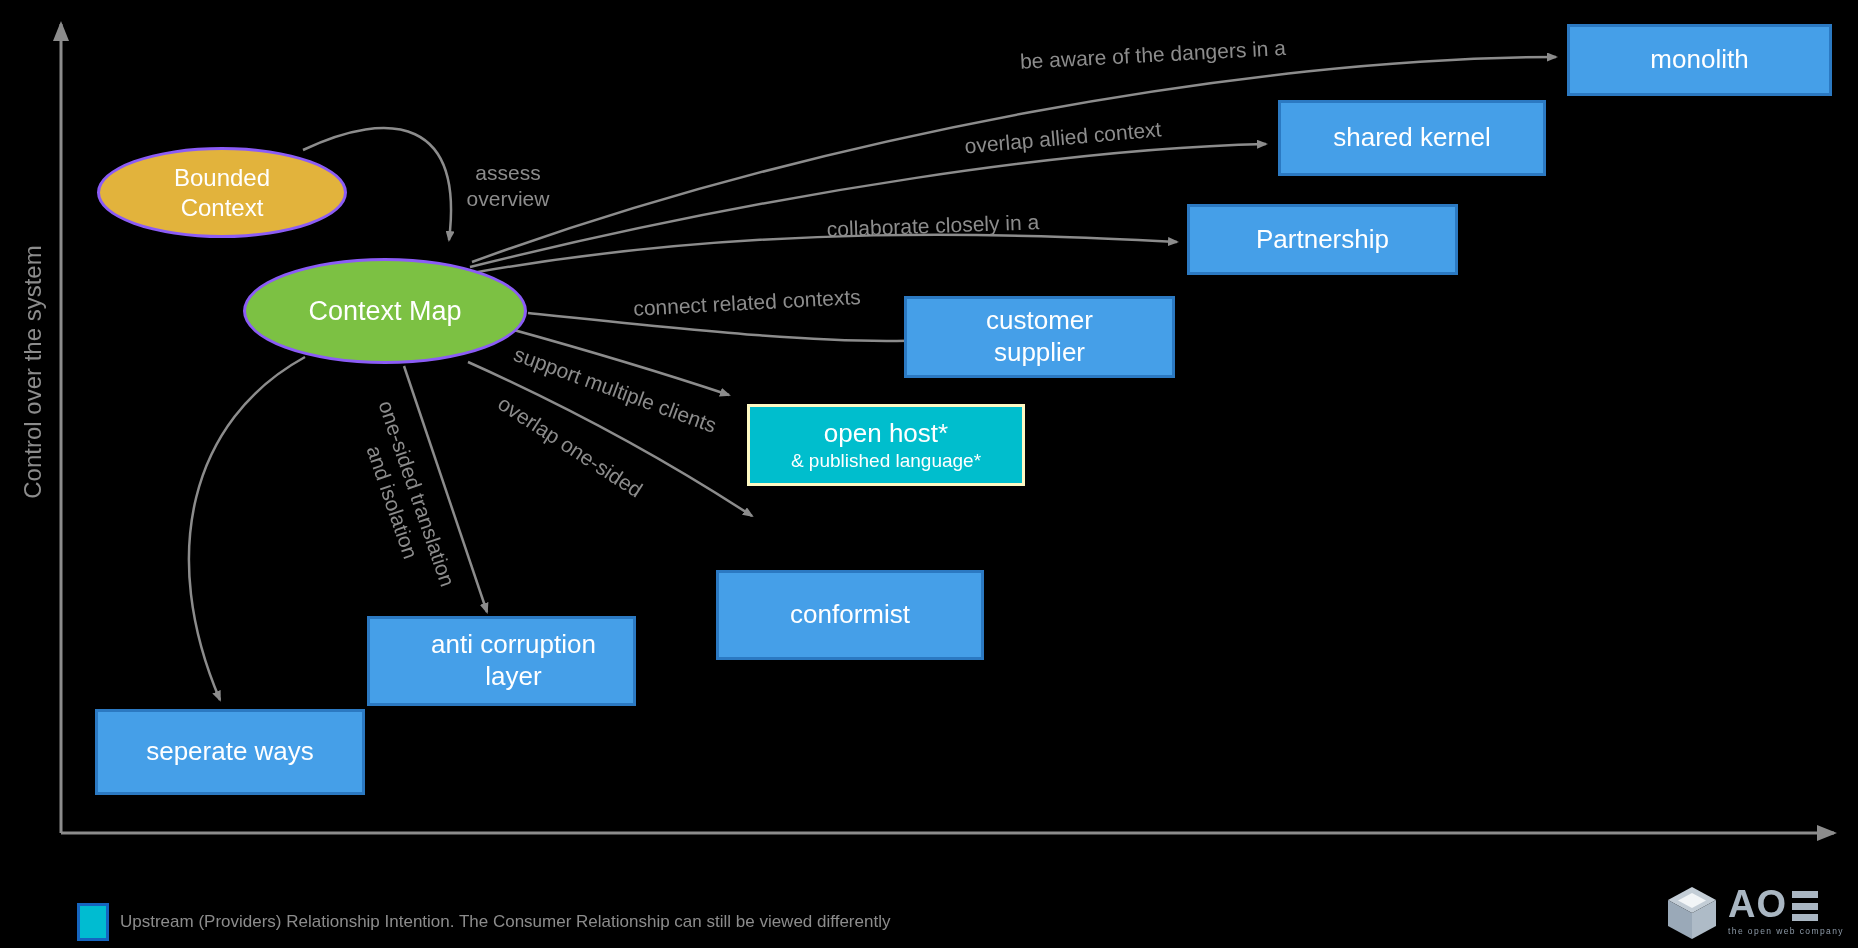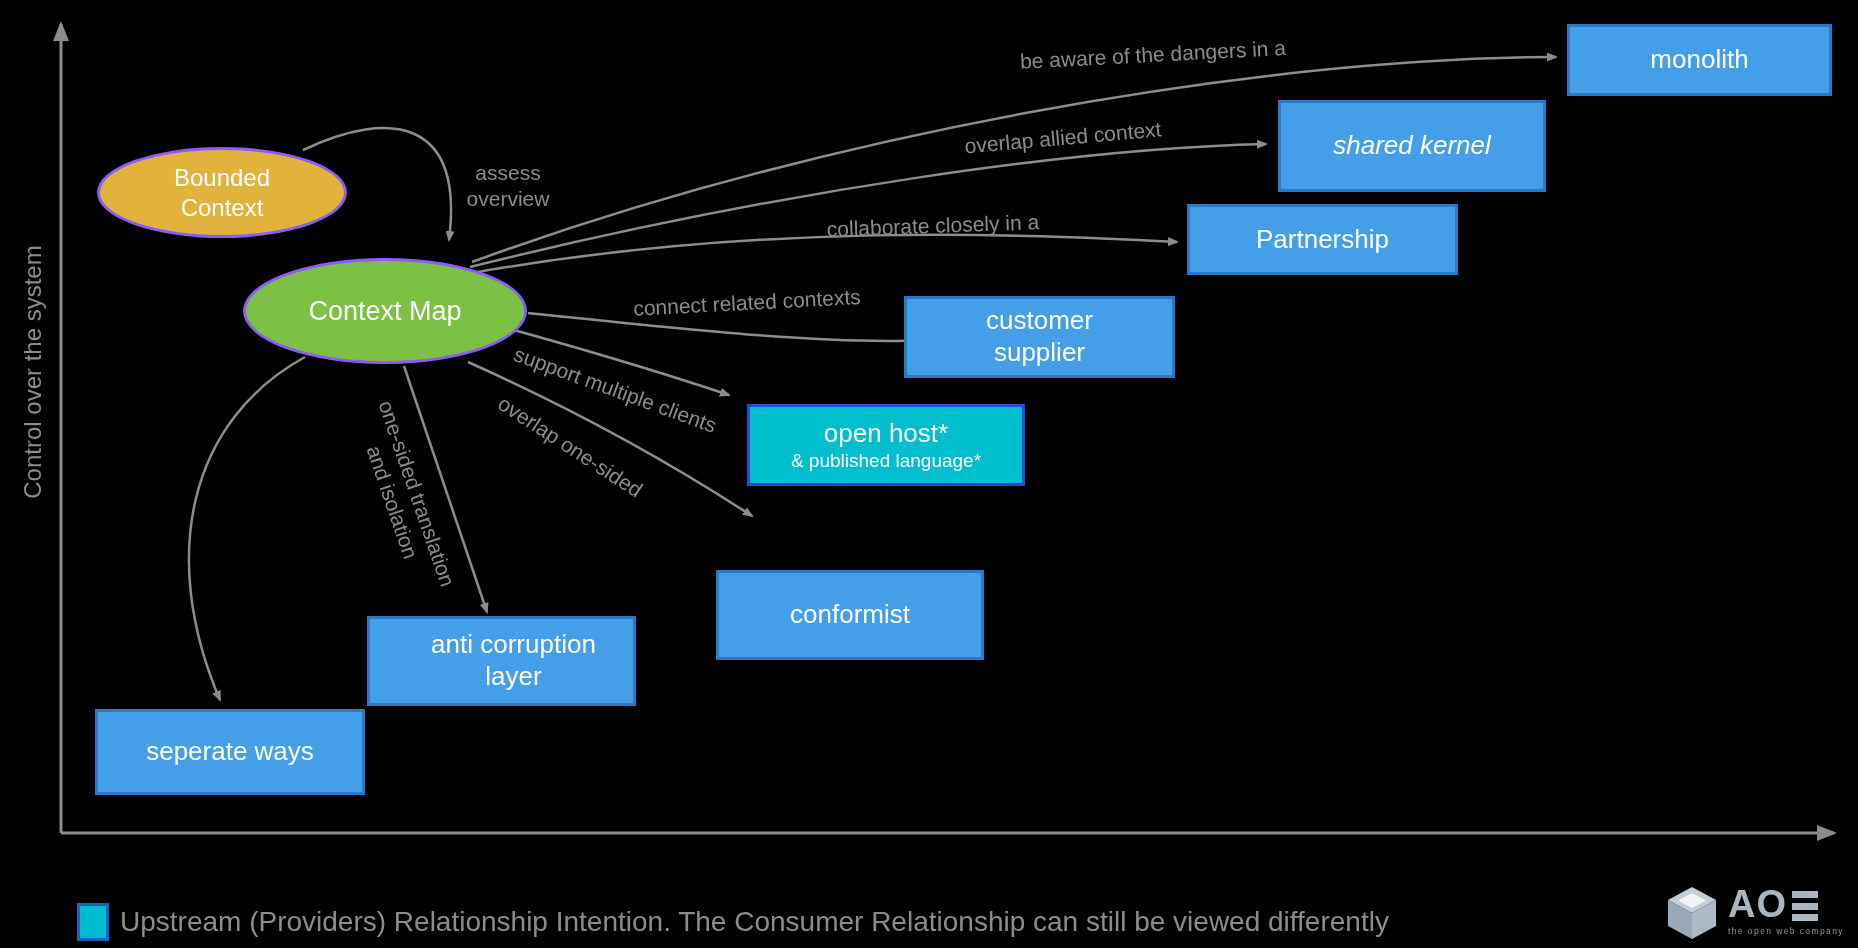--- a/index.html
+++ b/index.html
@@ -7,33 +7,33 @@
     position:relative;width:1858px;height:948px;background:#000;overflow:hidden;
     font-family:"Liberation Sans", sans-serif;
   }
   #arrow-layer{position:absolute;left:0;top:0;}
   .node{
     position:absolute;display:flex;flex-direction:column;align-items:center;justify-content:center;
     color:#fff;text-align:center;font-size:26px;line-height:1.22;white-space:pre-line;
     box-sizing:border-box;
   }
   .box{background:#459fe8;border:3px solid #2b79c2;}
-  .teal-box{background:#00becd;border:3px solid #1d4ed8;}
+  .teal-box{background:#00becd;border:3px solid #fef9c3;}
   .ellipse{border-radius:50%;border:3px solid #8b5cf6;}
   .gold{background:#e2b33c;font-size:24px;}
   .green{background:#7cc143;font-size:27px;}
   .subtitle{font-size:19px;line-height:1.1;margin-top:2px;}
   .elabel{
     position:absolute;color:#8c8c8c;font-size:21px;line-height:1.25;
     white-space:pre-line;text-align:center;transform-origin:center;
   }
   .axis-label{position:absolute;color:#8c8c8c;font-size:24px;white-space:nowrap;}
   .legend{position:absolute;left:77px;top:903px;display:flex;align-items:center;}
   .legend-swatch{width:26px;height:32px;background:#00bcd1;border:3px solid #1565c0;}
-  .legend-text{color:#8c8c8c;font-size:28px;margin-left:11px;white-space:nowrap;}
+  .legend-text{color:#8c8c8c;font-size:17px;margin-left:11px;white-space:nowrap;}
   .logo{position:absolute;right:14px;top:885px;display:flex;align-items:flex-start;}
   .logo-word{display:flex;flex-direction:column;margin-left:10px;}
   .logo-row{display:flex;align-items:center;}
   .logo-ao{color:#a9b6c2;font-size:38px;font-weight:bold;letter-spacing:1px;line-height:1;}
   .logo-e{display:flex;flex-direction:column;justify-content:space-between;height:30px;margin-left:5px;margin-top:4px;}
   .logo-e span{display:block;width:26px;height:7px;background:#a9b6c2;}
   .logo-tagline{color:#8d9aa8;font-size:8.5px;letter-spacing:1.4px;margin-top:3px;white-space:nowrap;}
 </style>
 </head>
 <body>
@@ -70,21 +70,21 @@
     <span>Bounded
 Context</span>
   </div>
   <div class="node ellipse green" style="left:243px;top:258px;width:284px;height:106px;">
     <span>Context Map</span>
   </div>
 
   <div class="node box" style="left:1567px;top:24px;width:265px;height:72px;justify-content:center;">
     <span>monolith</span>
   </div>
-  <div class="node box" style="left:1278px;top:100px;width:268px;height:92px;font-style:italic;">
+  <div class="node box" style="left:1278px;top:100px;width:268px;height:76px;">
     <span>shared kernel</span>
   </div>
   <div class="node box" style="left:1187px;top:204px;width:271px;height:71px;">
     <span>Partnership</span>
   </div>
   <div class="node box" style="left:904px;top:296px;width:271px;height:82px;">
     <span>customer
 supplier</span>
   </div>
   <div class="node teal-box" style="left:747px;top:404px;width:278px;height:82px;">

